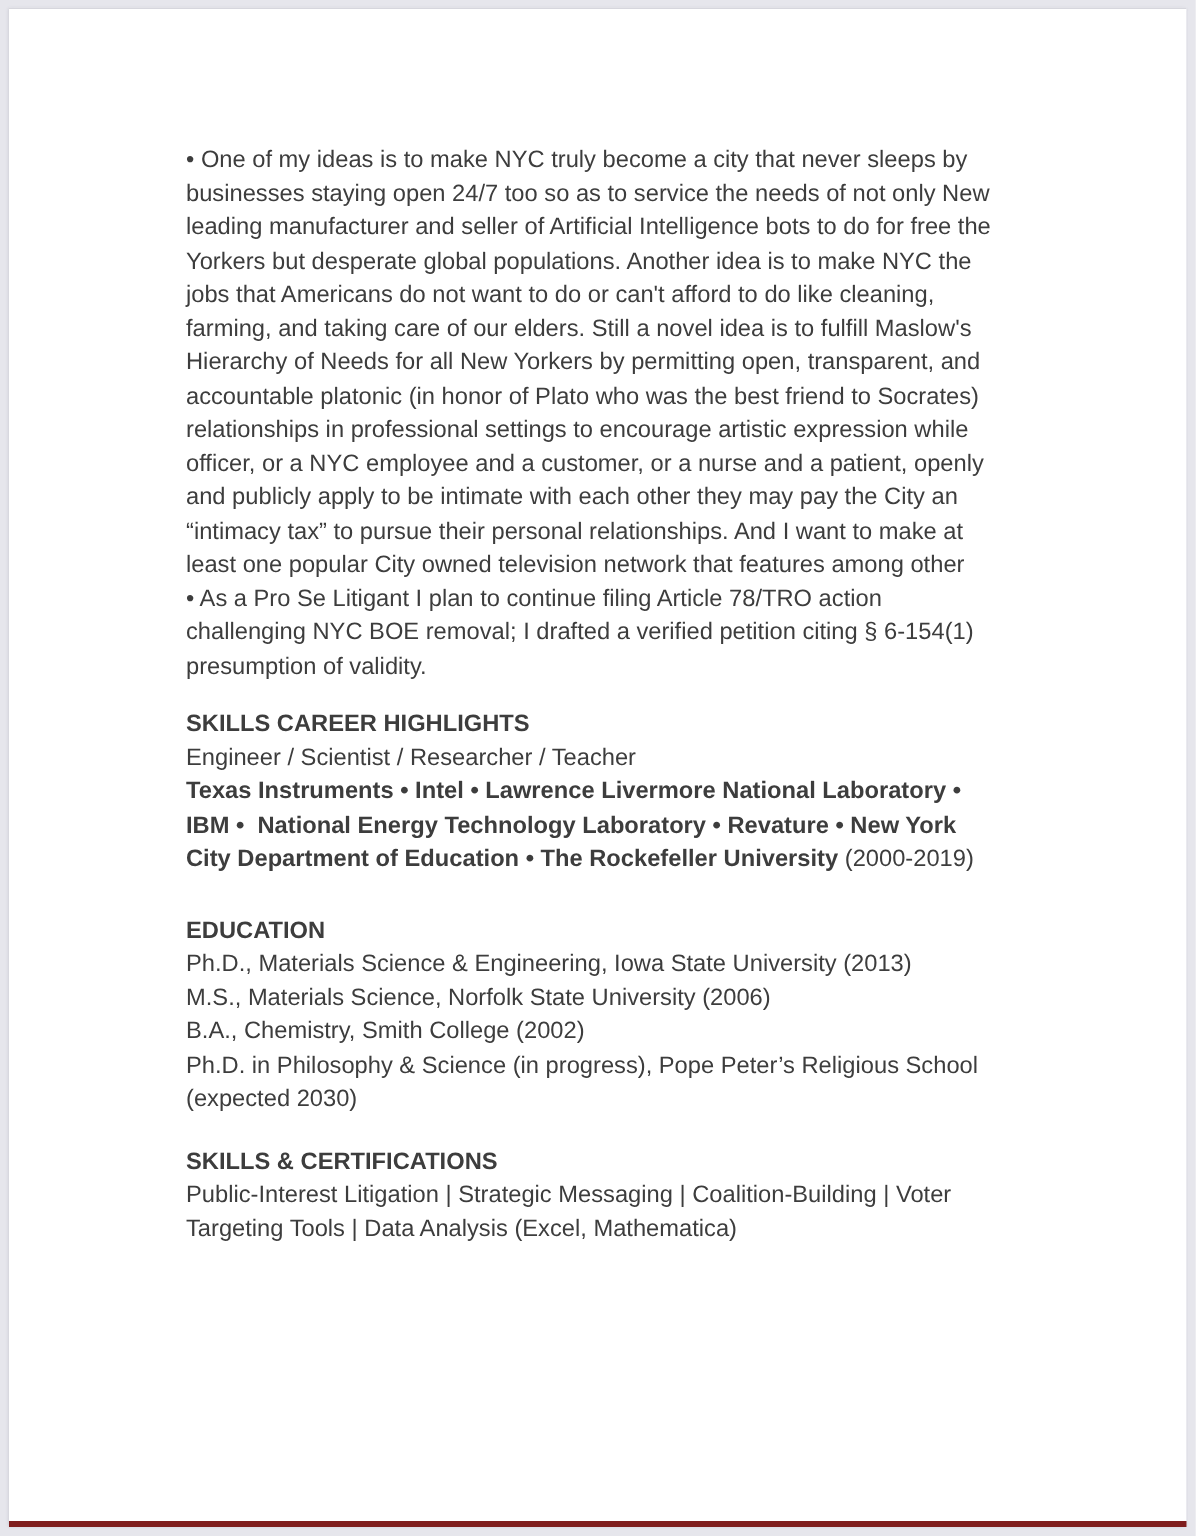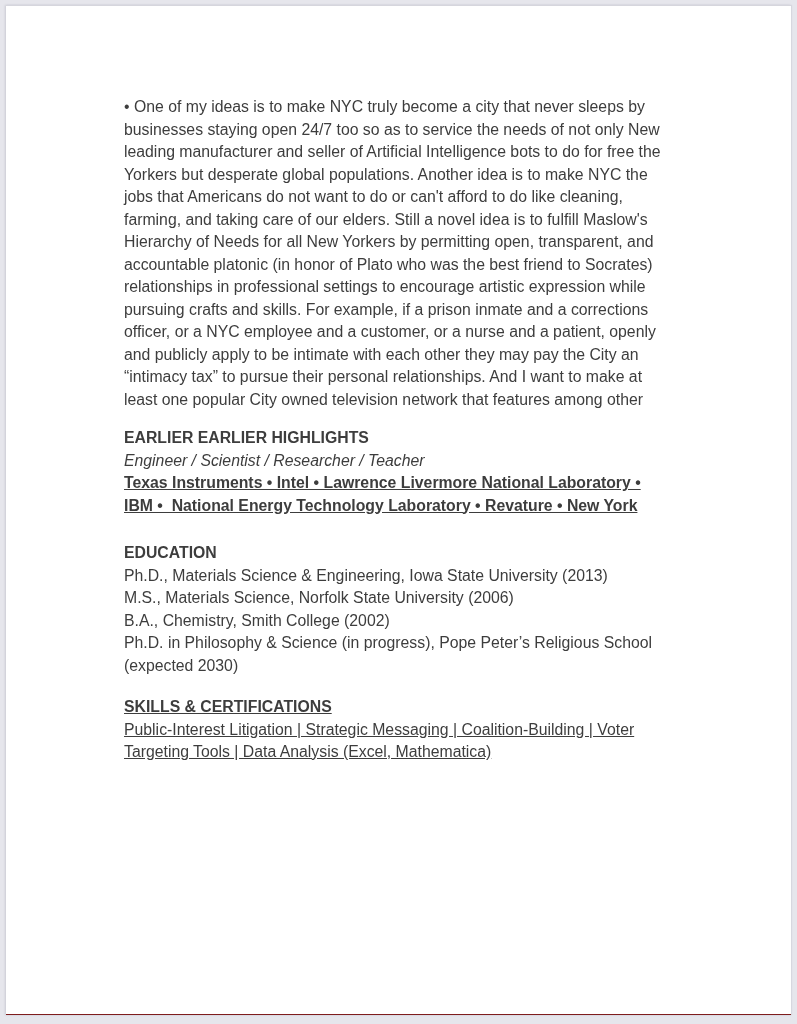--- a/index.html
+++ b/index.html
@@ -20,21 +20,21 @@
     background: #e6e6ec;
   }
   .paper {
     position: absolute;
     left: 6px;
     top: 5px;
     width: 785px;
     height: 1008px;
     background: #ffffff;
     border-top: 1px solid #d6d6dd;
-    border-bottom: 1px solid #7f1d1d;
+    border-bottom: 4px solid #7f1d1d;
     box-shadow: -1px 0 2px rgba(120,120,135,0.25), 1px 0 1px rgba(160,160,175,0.18);
   }
   .content {
     position: absolute;
     left: 118px;
     top: 90px;
     width: 586px;
     color: #3d3d3d;
     font-size: 15.8px;
     line-height: 22.5px;
@@ -42,69 +42,72 @@
   .line {
     white-space: pre;
     height: 22.5px;
   }
   .heading {
     font-weight: bold;
     white-space: pre;
     height: 22.5px;
   }
   .subtitle {
-    font-style: italic;
     white-space: pre;
     height: 22.5px;
   }
   .bold-line {
     font-weight: bold;
     white-space: pre;
     height: 22.5px;
-    text-decoration: underline;
   }
   .bold-line .regular-suffix {
     font-weight: normal;
   }
   .section-career { margin-top: 16px; }
   .section-education { margin-top: 25px; }
-  .section-skills { margin-top: 19px; text-decoration: underline; }
+  .section-skills { margin-top: 19px; }
 </style>
 </head>
 <body>
 
 <div class="page-wrap">
   <div class="paper">
     <div class="content">
 
       <div>
           <div class="line">• One of my ideas is to make NYC truly become a city that never sleeps by</div>
           <div class="line">businesses staying open 24/7 too so as to service the needs of not only New</div>
           <div class="line">leading manufacturer and seller of Artificial Intelligence bots to do for free the</div>
           <div class="line">Yorkers but desperate global populations. Another idea is to make NYC the</div>
           <div class="line">jobs that Americans do not want to do or can't afford to do like cleaning,</div>
           <div class="line">farming, and taking care of our elders. Still a novel idea is to fulfill Maslow's</div>
           <div class="line">Hierarchy of Needs for all New Yorkers by permitting open, transparent, and</div>
           <div class="line">accountable platonic (in honor of Plato who was the best friend to Socrates)</div>
           <div class="line">relationships in professional settings to encourage artistic expression while</div>
-          <div class="line">pursuing crafts and skills. For example, if a prison inmate and a corrections</div>
           <div class="line">officer, or a NYC employee and a customer, or a nurse and a patient, openly</div>
           <div class="line">and publicly apply to be intimate with each other they may pay the City an</div>
           <div class="line">“intimacy tax” to pursue their personal relationships. And I want to make at</div>
           <div class="line">least one popular City owned television network that features among other</div>
         </div>
 
+      <div>
+          <div class="line">• As a Pro Se Litigant I plan to continue filing Article 78/TRO action</div>
+          <div class="line">challenging NYC BOE removal; I drafted a verified petition citing § 6-154(1)</div>
+          <div class="line">presumption of validity.</div>
+        </div>
 
       <div class="section-career">
-        <div class="heading">EARLIER EARLIER HIGHLIGHTS</div>
+        <div class="heading">SKILLS CAREER HIGHLIGHTS</div>
         <div class="subtitle">Engineer / Scientist / Researcher / Teacher</div>
         <div>
             <div class="bold-line">Texas Instruments • Intel • Lawrence Livermore National Laboratory •</div>
             <div class="bold-line">IBM •  National Energy Technology Laboratory • Revature • New York</div>
           </div>
+        <div class="bold-line"><span>City Department of Education • The Rockefeller University</span><span class="regular-suffix"> (2000-2019)</span></div>
       </div>
 
       <div class="section-education">
         <div class="heading">EDUCATION</div>
         <div>
             <div class="line">Ph.D., Materials Science &amp; Engineering, Iowa State University (2013)</div>
             <div class="line">M.S., Materials Science, Norfolk State University (2006)</div>
             <div class="line">B.A., Chemistry, Smith College (2002)</div>
             <div class="line">Ph.D. in Philosophy &amp; Science (in progress), Pope Peter’s Religious School</div>
             <div class="line">(expected 2030)</div>

